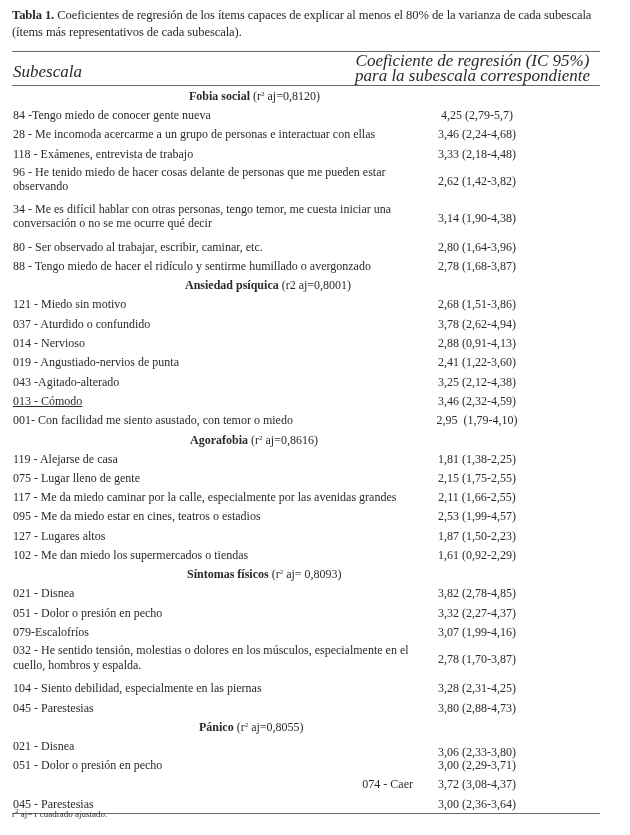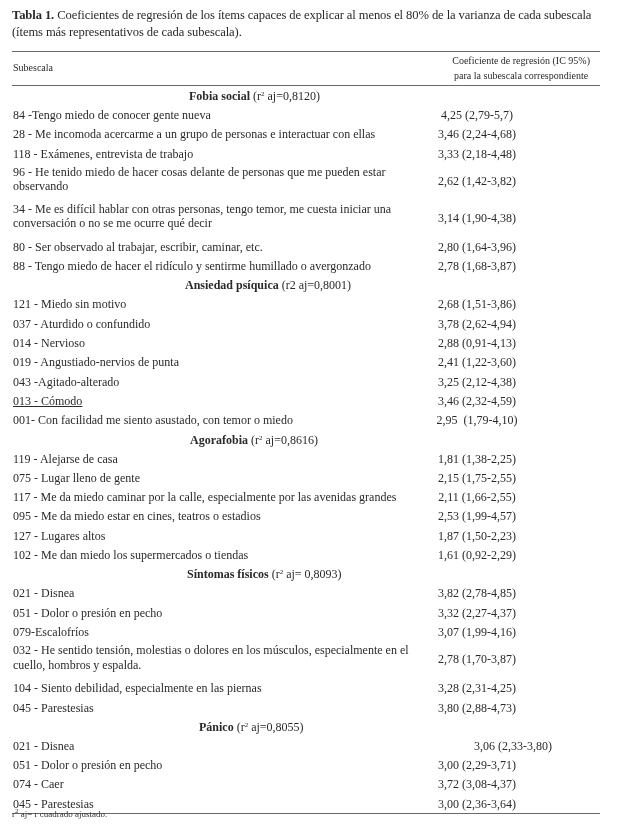--- a/index.html
+++ b/index.html
@@ -12,21 +12,21 @@
   .caption {
     position: absolute; left: 12px; top: 7px; width: 600px;
     font-size: 12.6px; line-height: 17px; letter-spacing: -0.1px;
   }
   .caption b { font-weight: bold; }
   .tbl {
     position: absolute; left: 12px; top: 51px; width: 588px;
   }
   .rule { height: 0; border-top: 1.6px solid #6a6a6a; }
   .hdr {
-    position: relative; height: 33px; font-size: 10px;
+    position: relative; height: 33px; font-size: 17px; font-style: italic;
   }
   .hdr .c1 { position: absolute; left: 1px; top: 10px; }
   .hdr .c2 { position: absolute; right: 10px; top: 2px; text-align: center; line-height: 14.5px; }
   .row {
     position: relative; font-size: 12px; line-height: 14.5px;
   }
   .row .txt { position: absolute; left: 1px; width: 400px; }
   .row .val { position: absolute; left: 390px; width: 150px; text-align: center; white-space: pre; }
   .sec { position: relative; height: 19px; font-size: 12px; }
   .sec .t { position: absolute; top: 3px; }
@@ -166,28 +166,28 @@
       </div>
       <div class="row" style="height: 19.3px;">
         <div class="txt" style="top: 3px;">045 - Parestesias</div>
         <div class="val" style="top: 3px;">3,80 (2,88-4,73)</div>
       </div>
       <div class="sec">
         <div class="t" style="left: 147px;"><b>Pánico</b> <span>(r</span><sup>2</sup><span> aj=0,8055)</span></div>
       </div>
       <div class="row" style="height: 19.3px;">
         <div class="txt" style="top: 3px;">021 - Disnea</div>
-        <div class="val" style="top: 3px; text-align: right;">3,06 (2,33-3,80)</div>
+        <div class="val" style="top: 9px;">3,06 (2,33-3,80)</div>
       </div>
       <div class="row" style="height: 19.3px;">
         <div class="txt" style="top: 3px;">051 - Dolor o presión en pecho</div>
         <div class="val" style="top: 3px;">3,00 (2,29-3,71)</div>
       </div>
       <div class="row" style="height: 19.3px;">
-        <div class="txt" style="top: 3px;">074 - Caer</div>
+        <div class="txt" style="top: 3px; text-align: right;">074 - Caer</div>
         <div class="val" style="top: 3px;">3,72 (3,08-4,37)</div>
       </div>
       <div class="row" style="height: 19.3px;">
         <div class="txt" style="top: 3px;">045 - Parestesias</div>
         <div class="val" style="top: 3px;">3,00 (2,36-3,64)</div>
       </div>
     </div>
   <div class="rule" id="bottom-rule"></div>
 </div>
 

